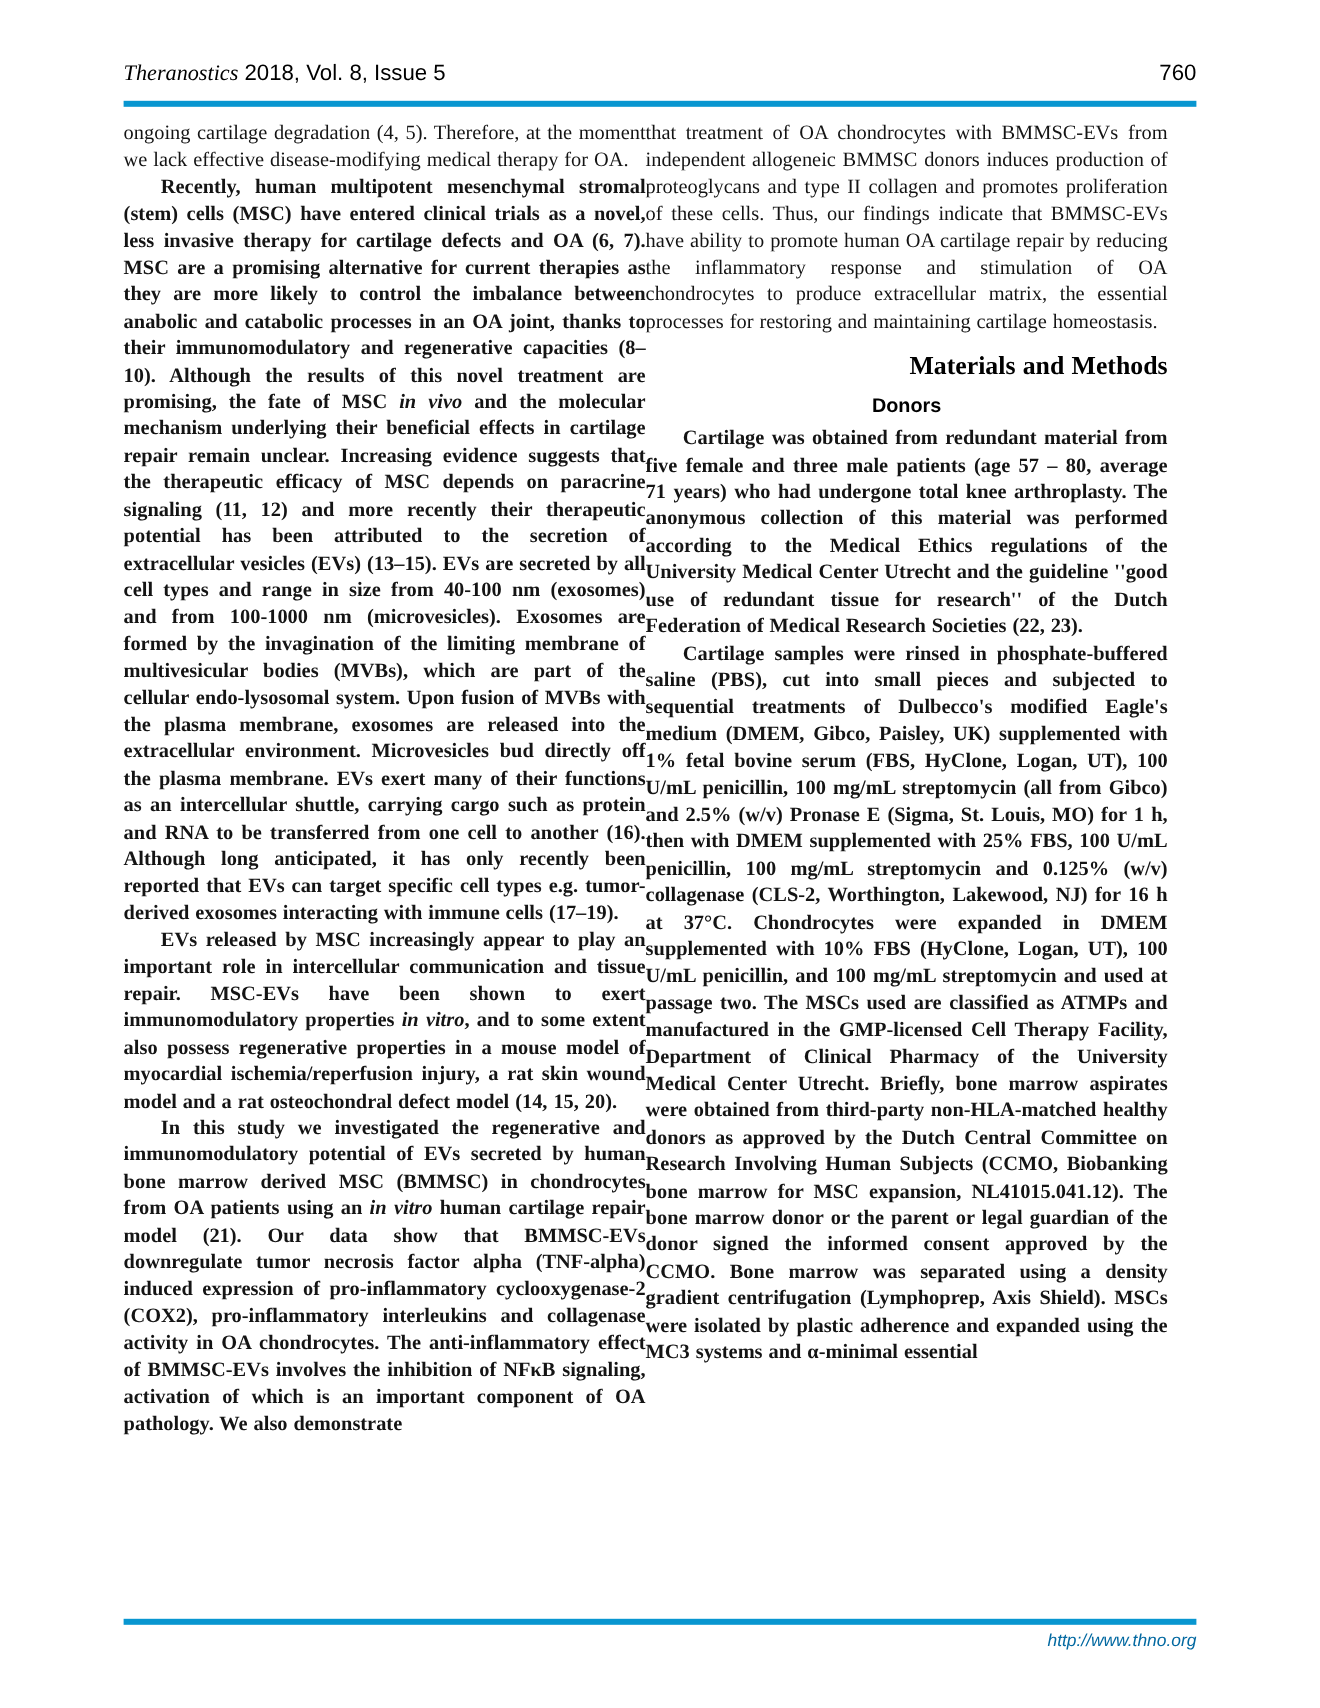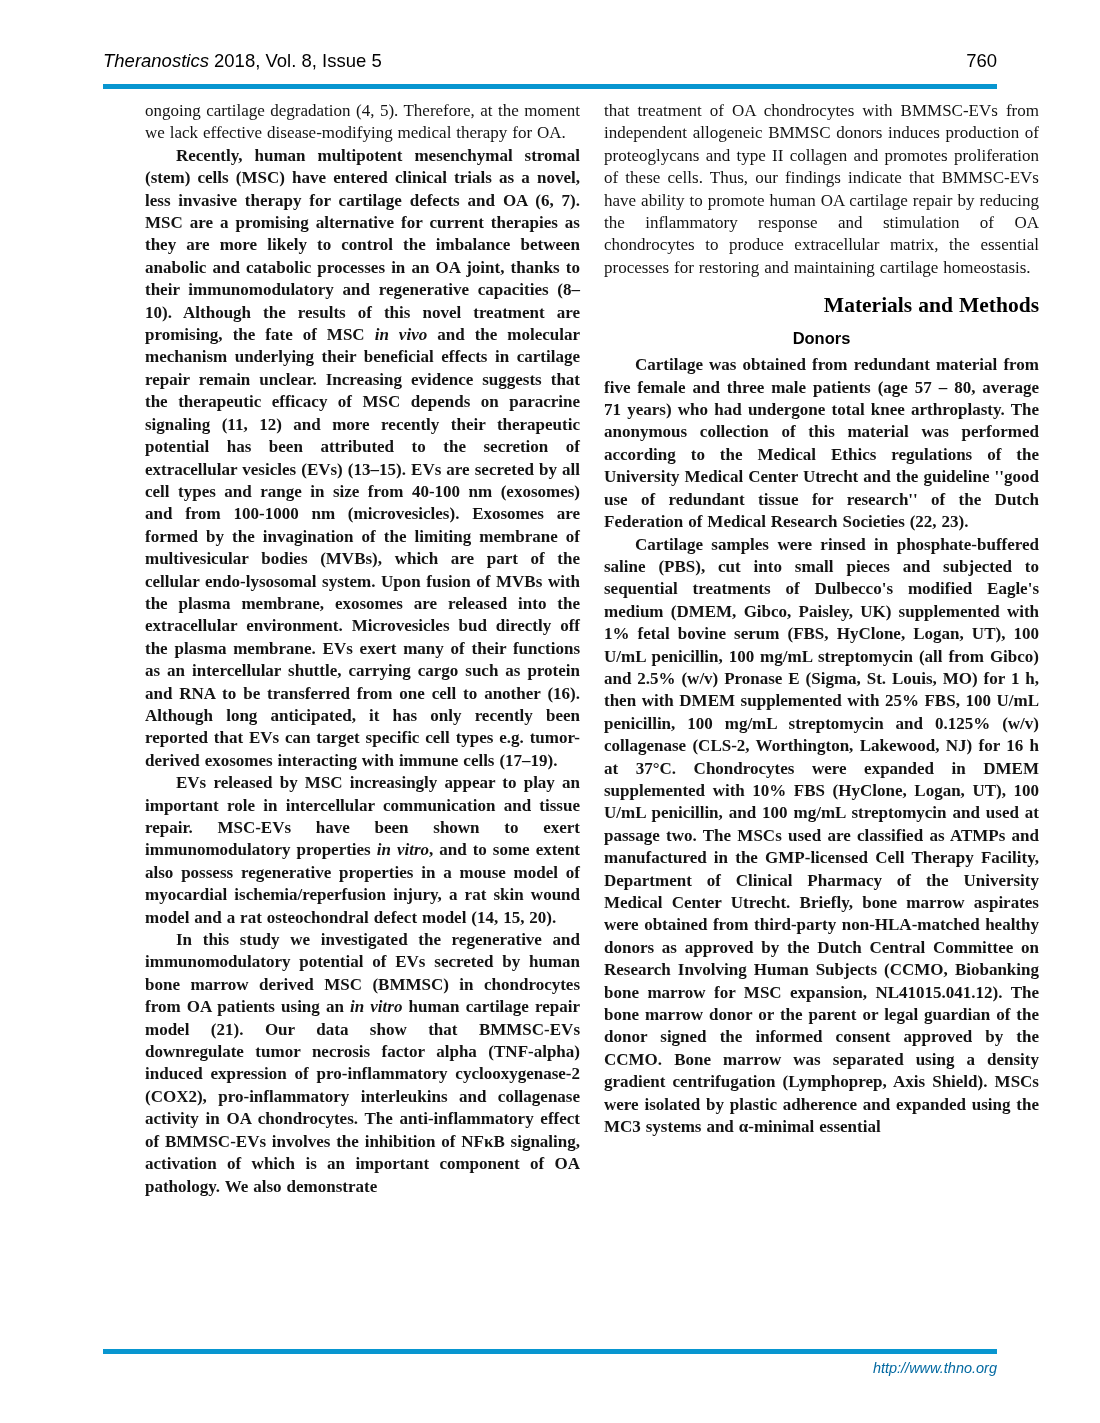--- a/index.html
+++ b/index.html
@@ -15,37 +15,35 @@
   .page-header {
     position: absolute;
     top: 50px; left: 103px; right: 103px;
     display: flex;
     justify-content: space-between;
     align-items: baseline;
     font-family: "Liberation Sans", sans-serif;
     font-size: 18.5px;
     color: #000;
   }
-  .journal-name { font-style: italic; }
+  .journal-name { font-style: italic; font-family: Liberation Serif, serif; }
   .rule {
     position: absolute;
     left: 103px;
     width: 894px;
     height: 5px;
     background: #0896d0;
   }
   .header-rule { top: 84px; }
   .footer-rule { top: 1349px; }
   .columns {
     position: absolute;
     top: 100px; left: 103px;
     width: 894px;
     display: flex;
-    gap: 24px;
-    margin-left: 42px;
   }
   .col {
     width: 435px;
     text-align: justify;
     font-size: 17px;
     line-height: 22.4px;
     word-spacing: 0.04em;
   }
   .col p { margin: 0; }
   .col p.indent { text-indent: 31px; font-weight: bold; }

